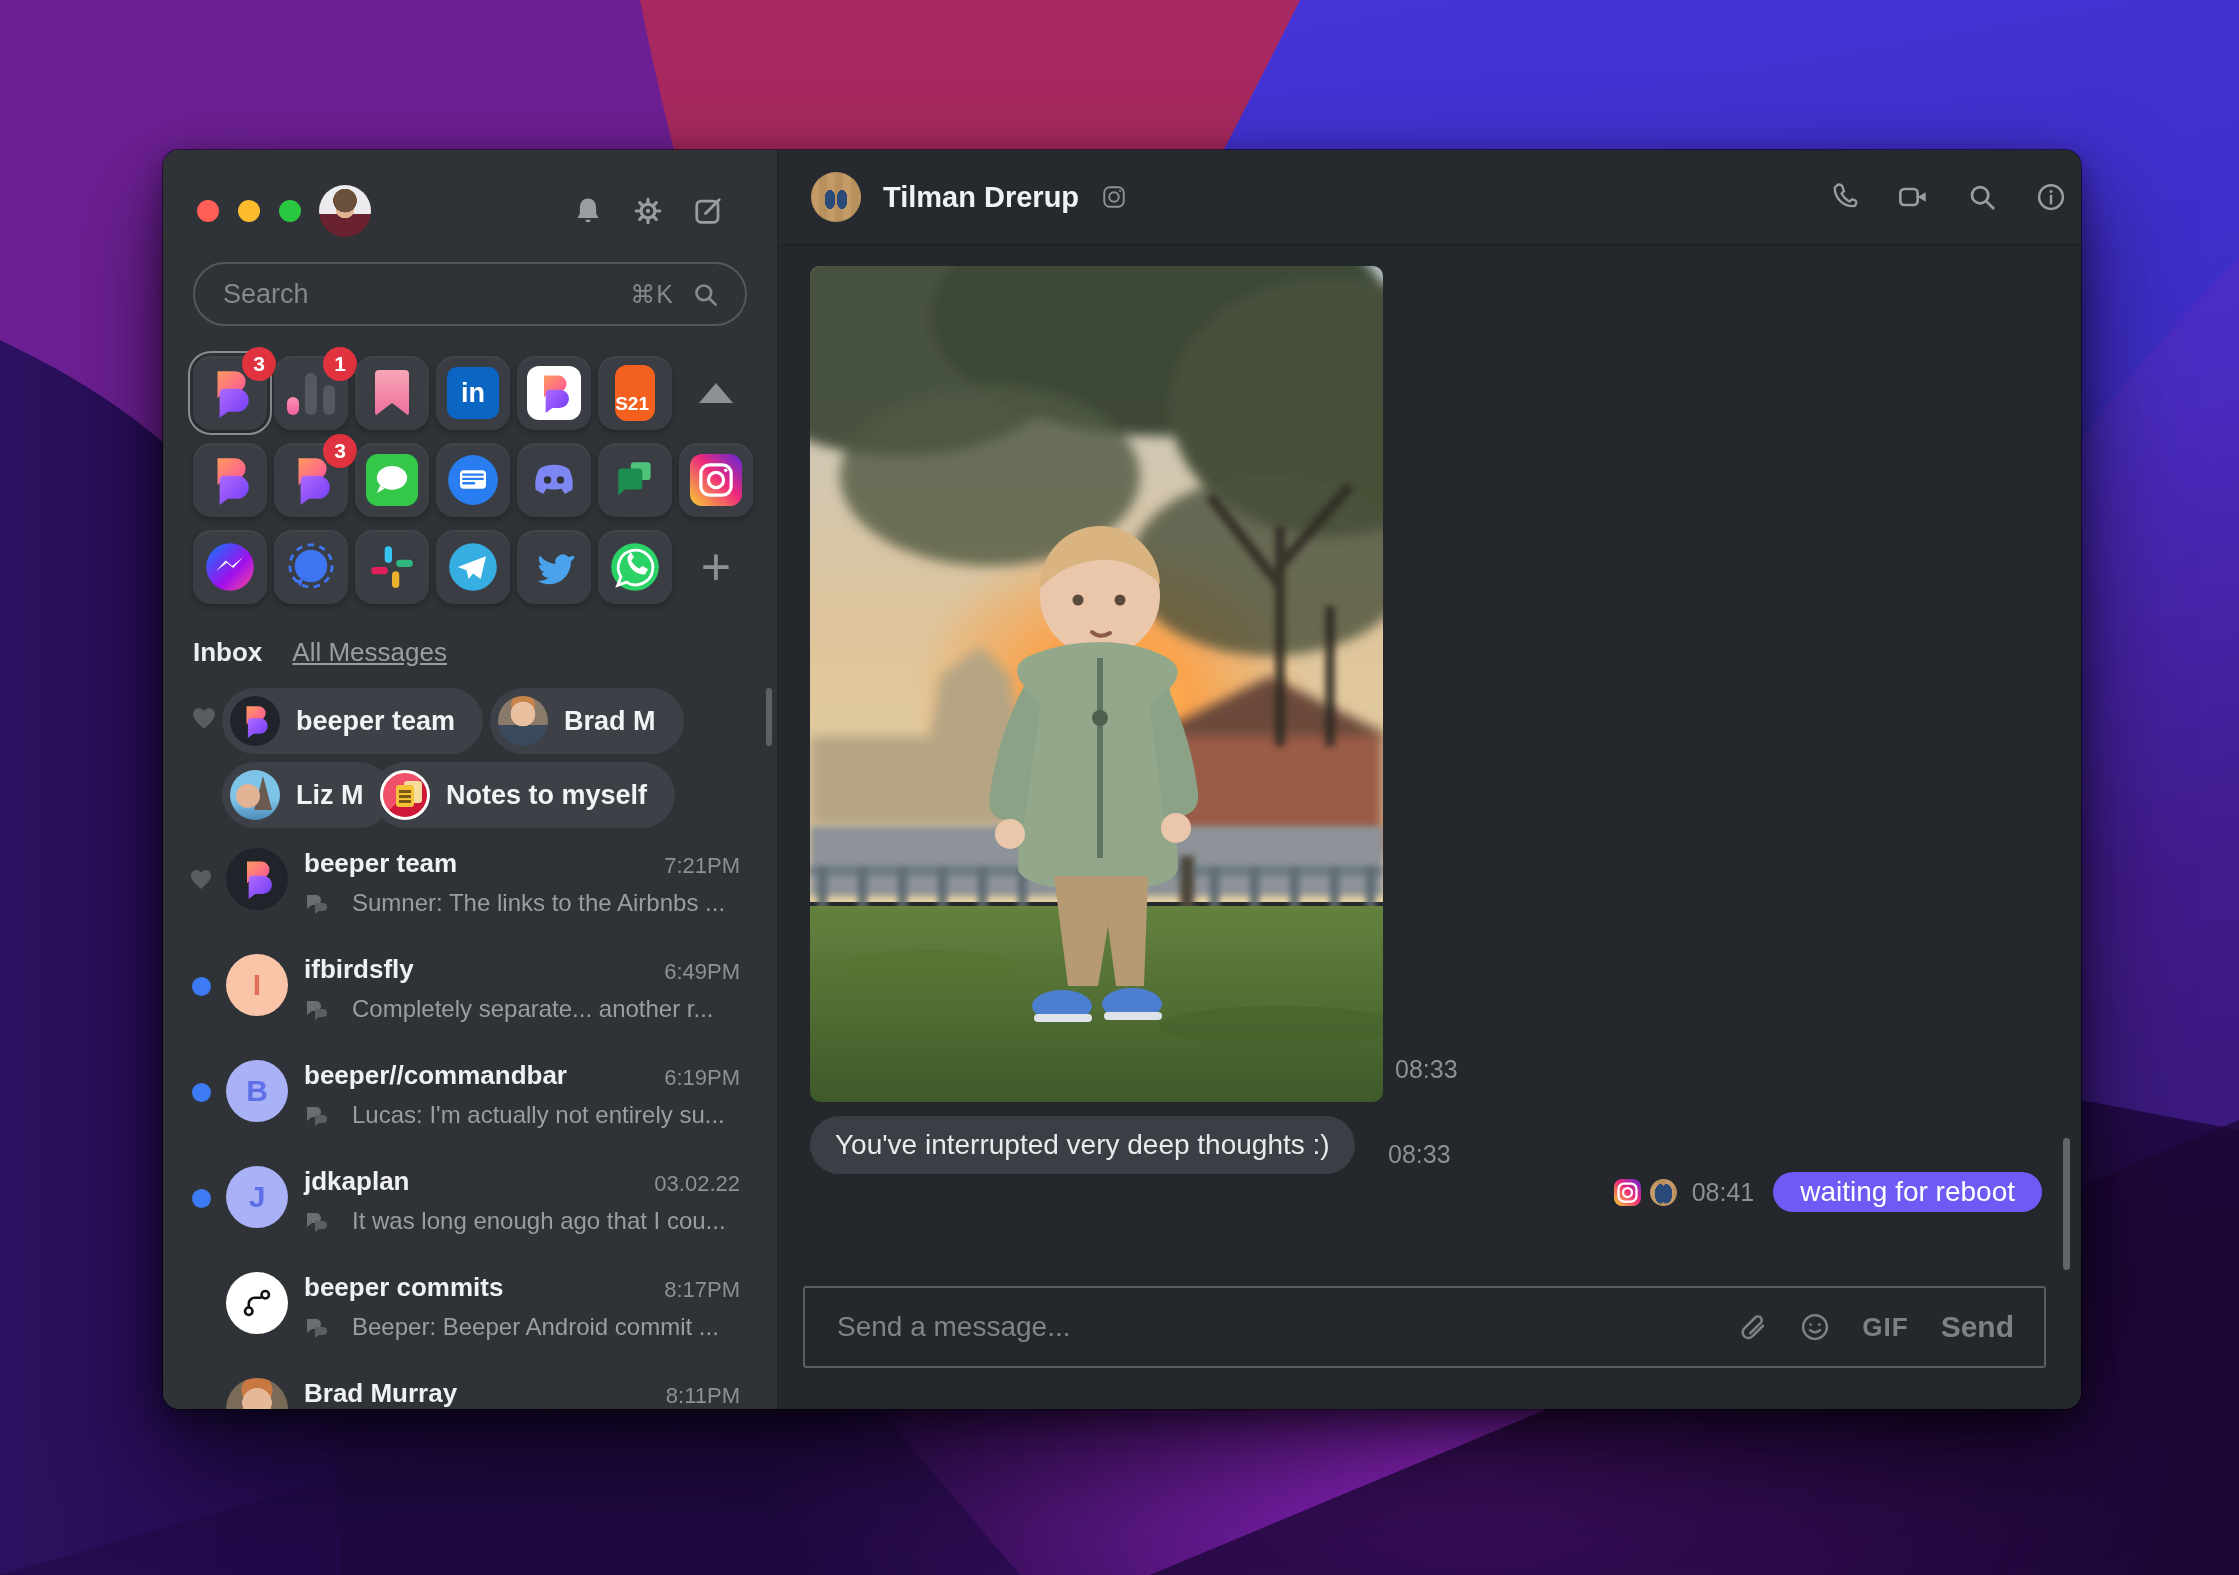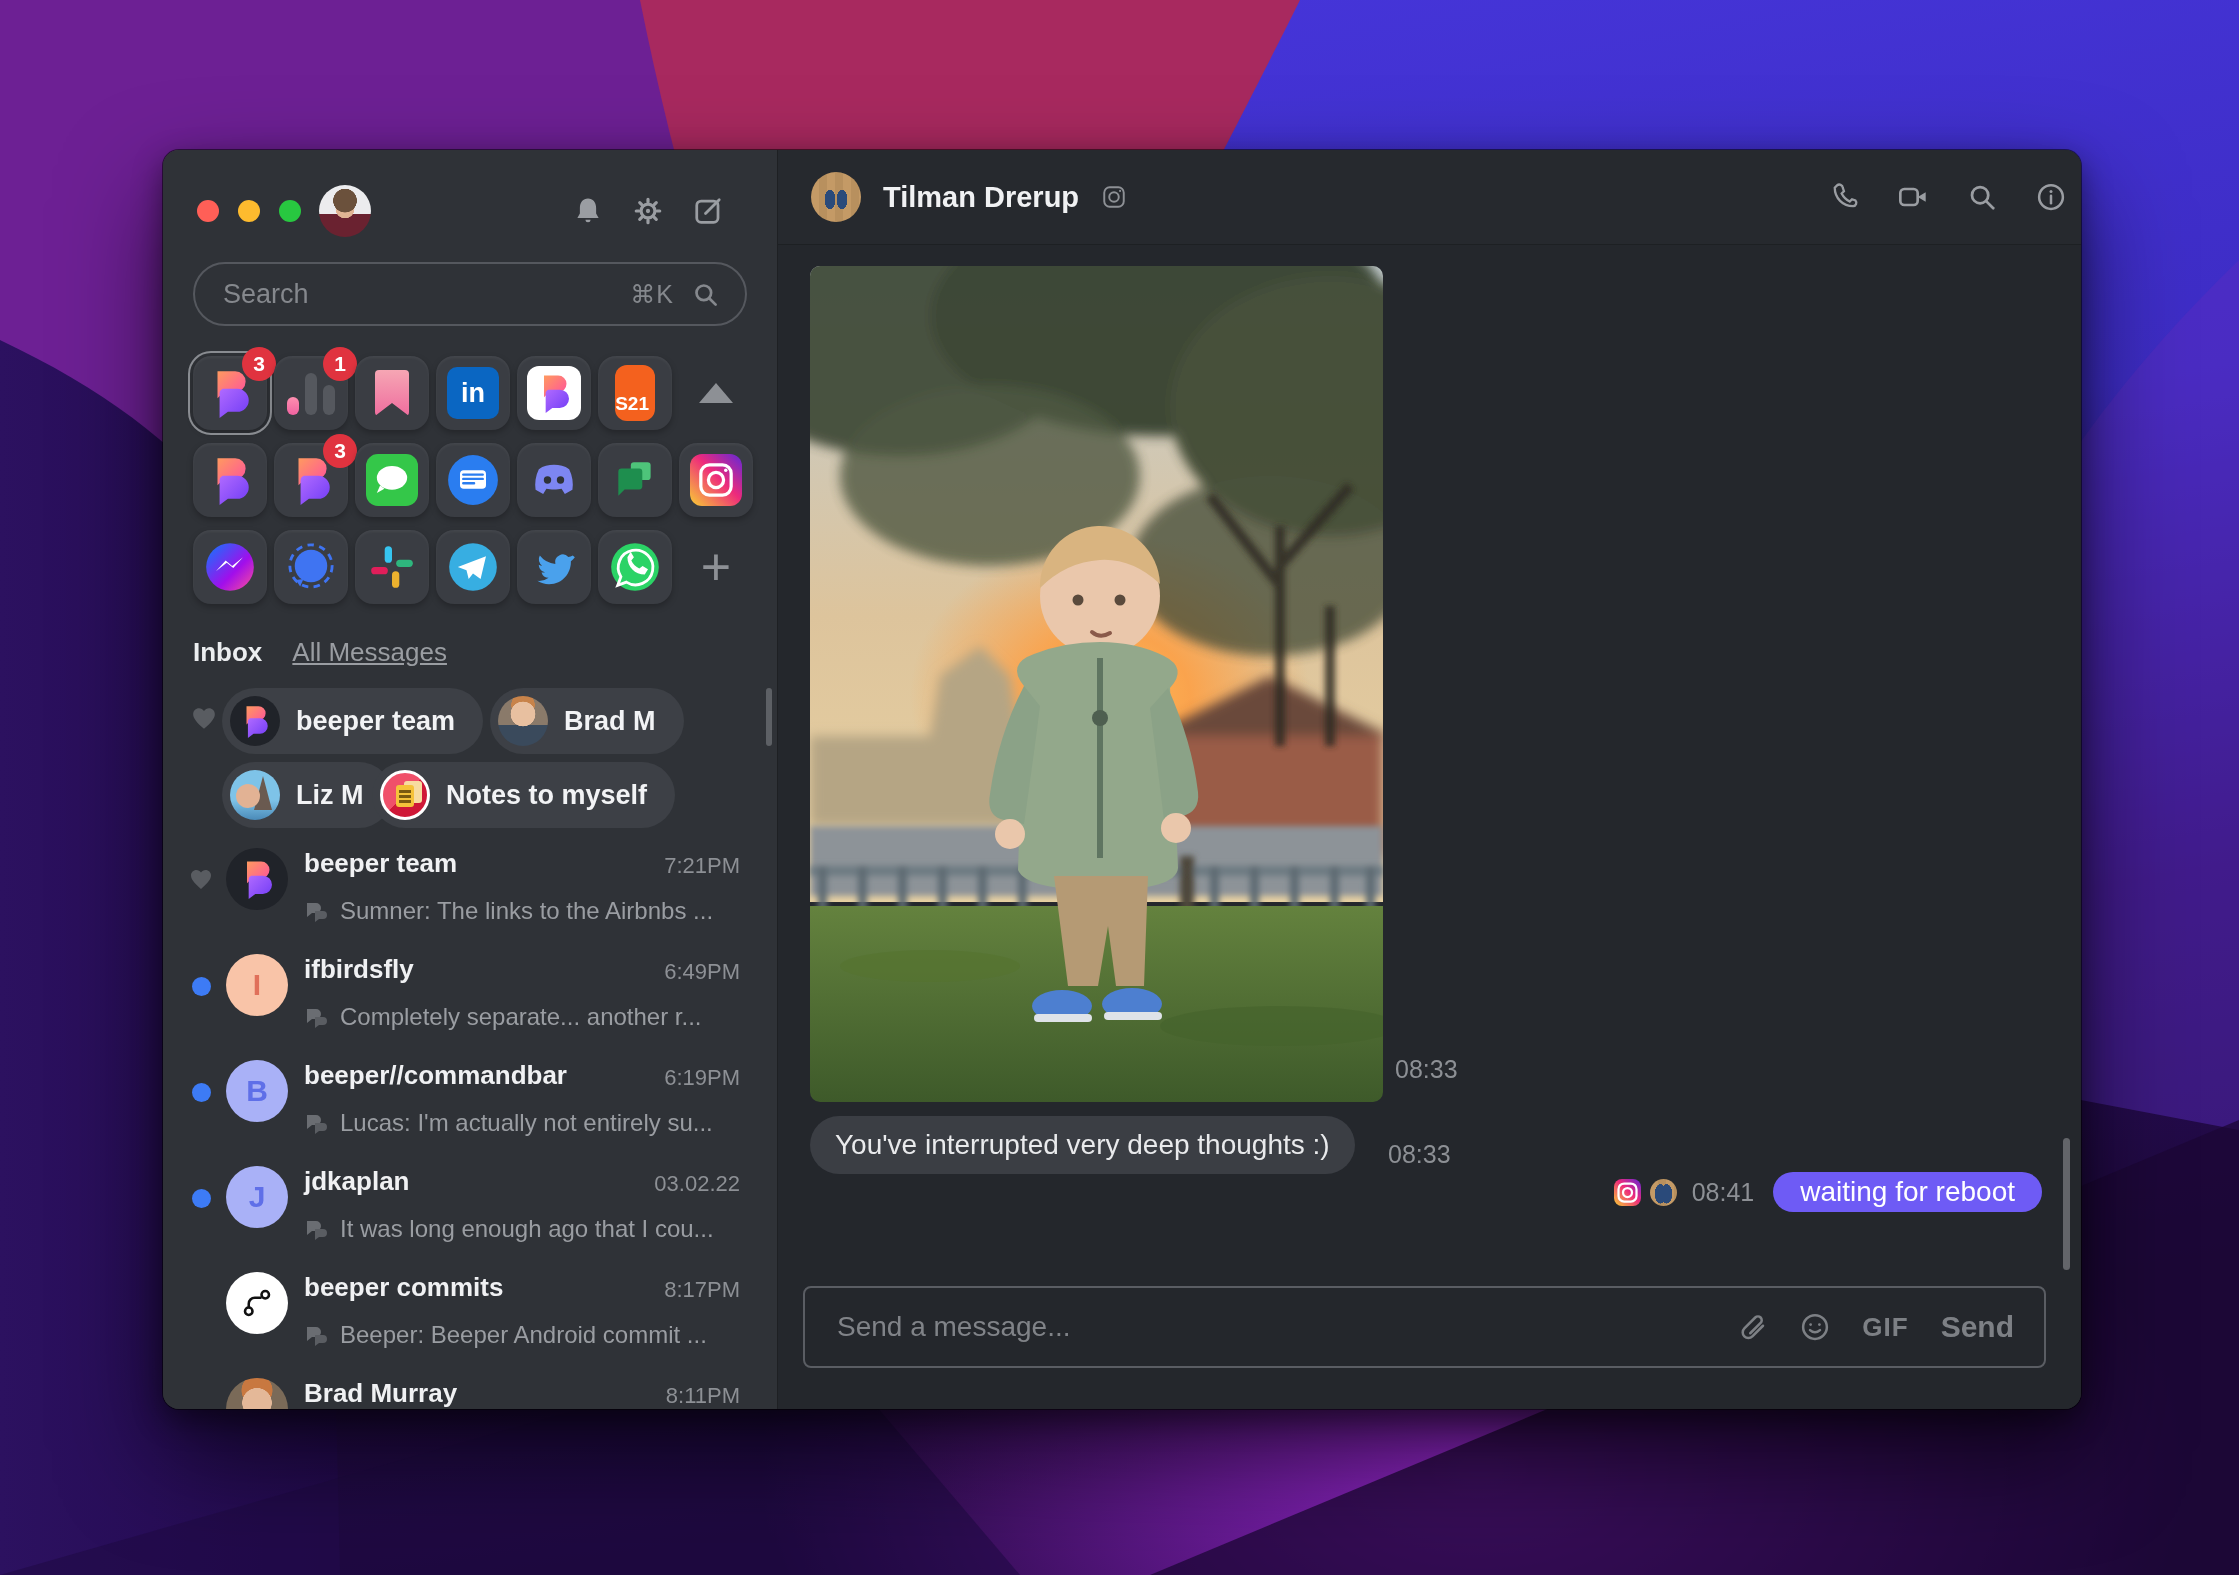--- a/index.html
+++ b/index.html
@@ -74,21 +74,21 @@
   .av-notes::after{content:"";position:absolute;left:16px;top:17px;width:12px;height:3px;background:#7a5a10;
     box-shadow:0 5px 0 0 #7a5a10,0 10px 0 0 #7a5a10;}
   
   .convo{position:absolute;left:0;width:615px;height:100px;cursor:pointer;}
   .convo .ind{position:absolute;left:26px;top:20px;width:24px;height:24px;display:flex;align-items:center;justify-content:center;}
   .dot{width:19px;height:19px;border-radius:50%;background:#3d7bf5;}
   .convo .cav{position:absolute;left:63px;top:0;width:62px;height:62px;border-radius:50%;overflow:hidden;
     display:flex;align-items:center;justify-content:center;font-weight:bold;}
   .convo .cname{position:absolute;left:141px;top:0;font-size:26px;font-weight:bold;color:#f0f1f3;white-space:nowrap;}
   .convo .ctime{position:absolute;right:38px;top:5px;font-size:22px;color:#8d9095;}
-  .convo .cprev{position:absolute;left:141px;top:41px;display:flex;align-items:center;gap:12px;width:436px;margin-top:8px;}
+  .convo .cprev{position:absolute;left:141px;top:41px;display:flex;align-items:center;gap:24px;width:436px;}
   .convo .cprev span{font-size:24px;color:#9a9da2;white-space:nowrap;overflow:hidden;}
   .lav-letter{font-size:30px;}
   .av-ifb{background:#f9c4a8;color:#e0705a;}
   .av-cb{background:#a9b1f7;color:#5f6fe8;}
   .av-jd{background:#a9b1f7;color:#5f6fe8;}
   .av-git{background:#ffffff;}
   .av-bradmur{background:radial-gradient(circle at 50% 40%,#e4b898 0 30%,rgba(0,0,0,0) 31%),
     radial-gradient(circle at 50% 20%,#c87840 0 26%,rgba(0,0,0,0) 27%),
     linear-gradient(180deg,#7a6a58 0 60%,#55462f 61%);}
   .side-scroll{position:absolute;right:5px;top:538px;width:6px;height:58px;border-radius:3px;background:#5d6065;cursor:pointer;}
@@ -108,21 +108,21 @@
   .ts{position:absolute;font-size:25px;color:#8d9095;}
   .bubble-in{position:absolute;left:32px;top:966px;height:58px;border-radius:29px;background:#3b3e44;
     display:flex;align-items:center;padding:0 25px;font-size:28px;color:#e9eaec;white-space:nowrap;}
   .out-row{position:absolute;top:1022px;right:39px;display:flex;align-items:center;gap:9px;}
   .mini-insta{width:27px;height:27px;border-radius:8px;background:linear-gradient(45deg,#f9ce34,#ee2a7b 55%,#6228d7);
     display:flex;align-items:center;justify-content:center;flex:none;}
   .out-time{font-size:25px;color:#8d9095;margin:0 10px 0 6px;}
   .bubble-out{height:40px;border-radius:29px;background:#6e5bf5;display:flex;align-items:center;
     padding:16px 27px;font-size:28px;color:#fff;white-space:nowrap;}
   .chat-scroll{position:absolute;right:11px;top:988px;width:7px;height:132px;border-radius:4px;background:#8d9095;opacity:.6;cursor:pointer;}
-  .composer{position:absolute;left:25px;top:1136px;width:1243px;height:82px;border:2px solid #5a5d63;border-radius:8px;
+  .composer{position:absolute;left:25px;top:1136px;width:1243px;height:82px;border:2px solid #5a5d63;border-radius:3px;
     display:flex;align-items:center;padding:0 30px;}
   .composer input{flex:1;background:transparent;border:none;outline:none;font-size:28px;color:#e5e6e8;}
   .composer input::placeholder{color:#808388;}
   .composer .cicon{color:#7d8085;margin-left:32px;display:flex;align-items:center;cursor:pointer;}
   .gif-label{font-size:26px;font-weight:bold;letter-spacing:1px;color:#7d8085;}
   .send-label{font-size:30px;font-weight:bold;color:#9fa2a7;}
   svg{display:block;}
 </style>
 </head>
 <body>

